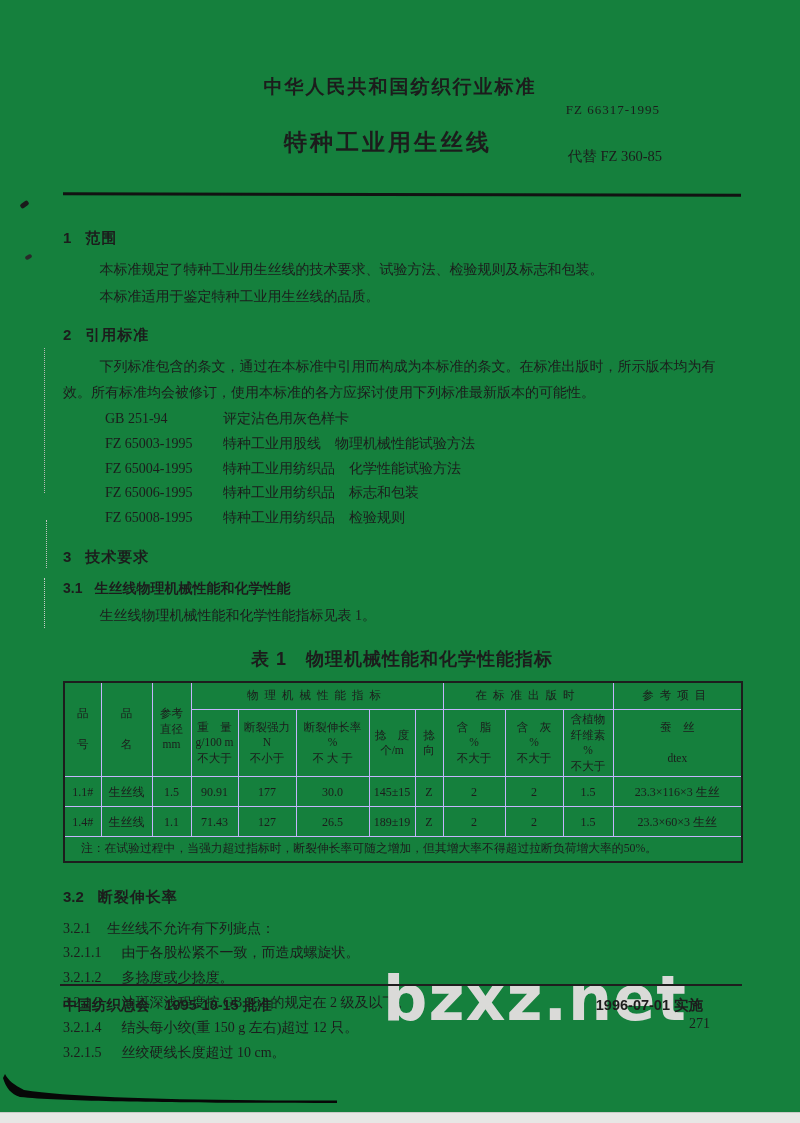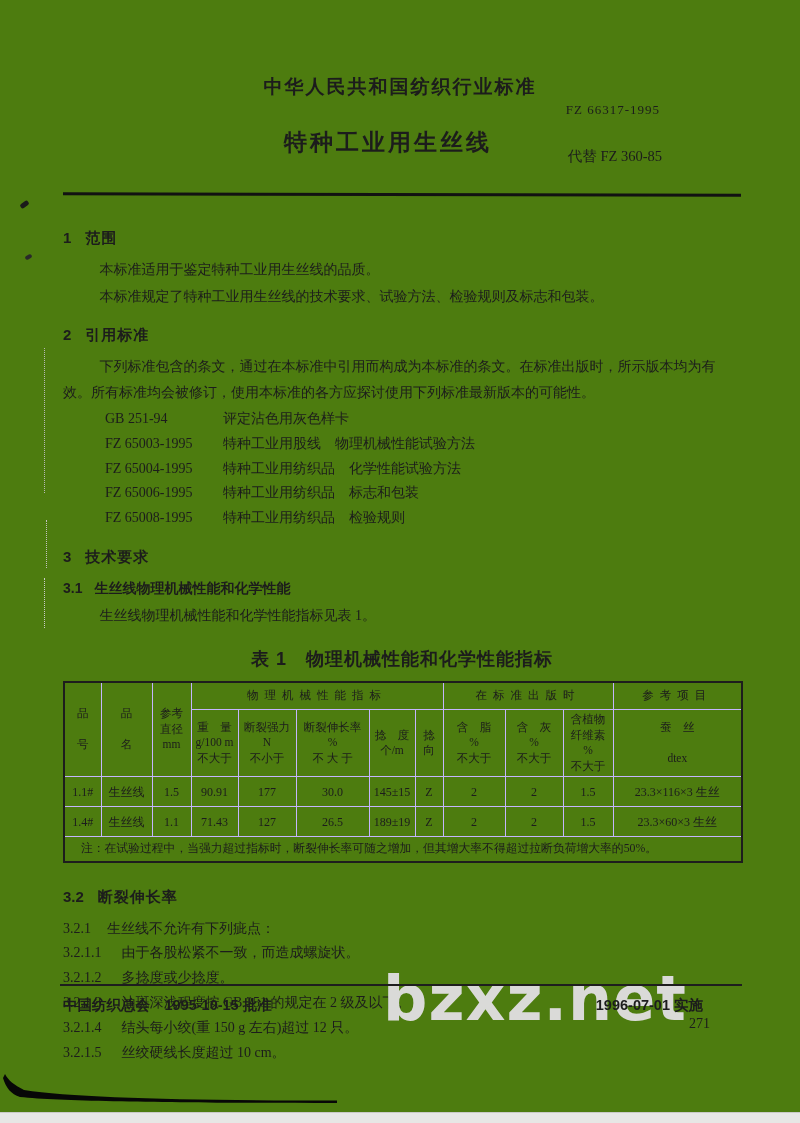--- a/index.html
+++ b/index.html
@@ -1,19 +1,19 @@
 <!DOCTYPE html>
 <html lang="zh"><head>
 <meta charset="utf-8">
 <style>
   html,body{margin:0;padding:0;background:#eceuff0;}
   body{background:#efefee;}
   .page{
     position:relative;width:800px;height:1123px;margin:0 auto;
-    background:#4d7c0f;overflow:hidden;
+    background:#15803d;overflow:hidden;
     font-family:"Liberation Serif", serif;color:#1c1c1c;
   }
   
   .org-line{position:absolute;top:74px;left:0;right:0;text-align:center;
     font-family:"Liberation Sans", sans-serif;font-weight:bold;font-size:19px;letter-spacing:2px;}
   .std-no{position:absolute;top:102px;right:140px;font-size:13px;letter-spacing:1px;}
   .doc-title{position:absolute;top:127px;left:0;width:100%;text-align:center;
     font-family:"Liberation Sans", sans-serif;font-weight:bold;font-size:23px;letter-spacing:3px;
     transform:translateX(-12px);}
   .replaces{position:absolute;top:147px;right:138px;font-size:14.5px;}
@@ -78,22 +78,22 @@
   <div class="std-no">FZ 66317-1995</div>
   <div class="doc-title">特种工业用生丝线</div>
   <div class="replaces">代替 FZ 360-85</div>
   <div class="head-rule"></div>
 
   <div class="content">
 
     <div class="clause-h">
       <span class="cnum">1</span><span>范围</span>
     </div>
+    <p class="body-p">本标准规定了特种工业用生丝线的技术要求、试验方法、检验规则及标志和包装。</p>
     <p class="body-p">本标准适用于鉴定特种工业用生丝线的品质。</p>
-    <p class="body-p">本标准规定了特种工业用生丝线的技术要求、试验方法、检验规则及标志和包装。</p>
 
     <div class="clause-h">
       <span class="cnum">2</span><span>引用标准</span>
     </div>
     <p class="body-p">下列标准包含的条文，通过在本标准中引用而构成为本标准的条文。在标准出版时，所示版本均为有效。所有标准均会被修订，使用本标准的各方应探讨使用下列标准最新版本的可能性。</p>
 
     <div class="refs">
       <div class="ref-row">
         <span class="ref-code">GB 251-94</span>
         <span class="ref-title">评定沾色用灰色样卡</span>

